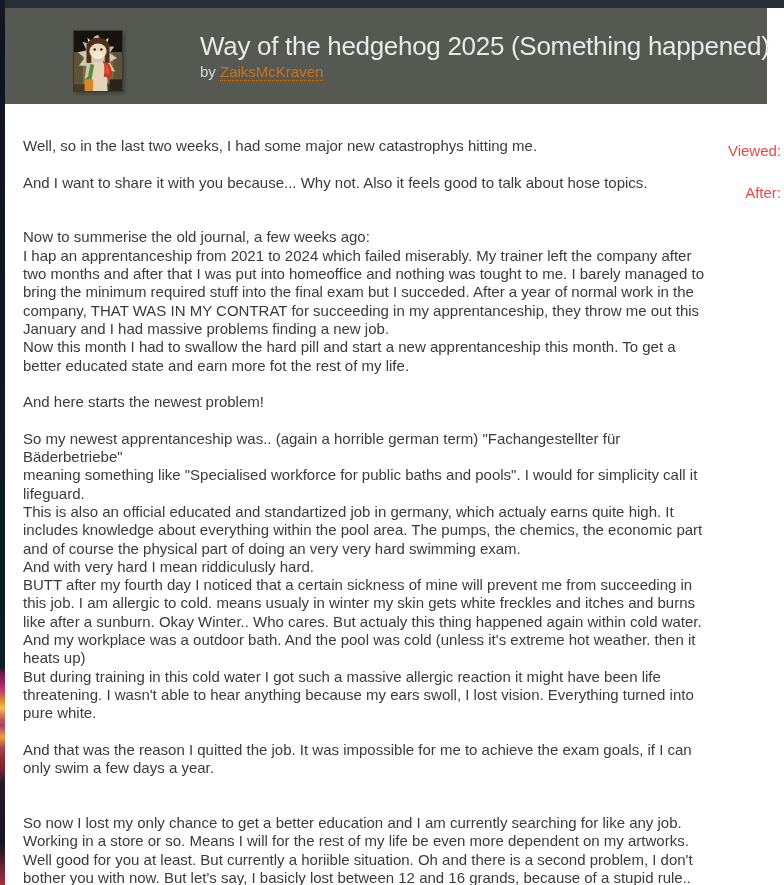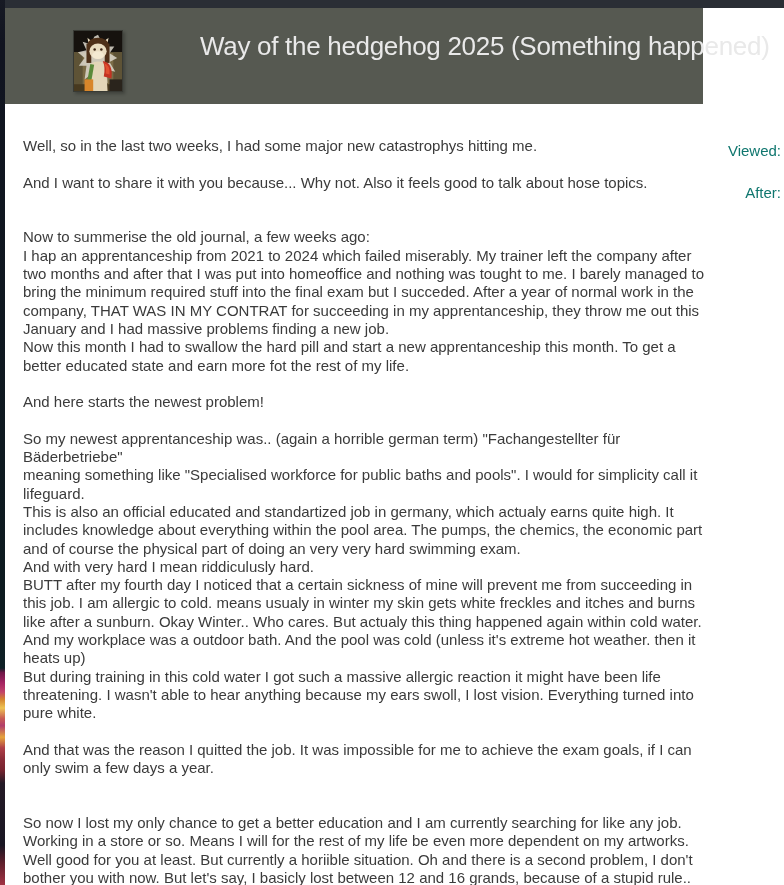--- a/index.html
+++ b/index.html
@@ -21,21 +21,21 @@
       #b04048 84.5%, #8a2c38 85.8%, #77242f 87.0%, #241a26 88.5%,
       #191623 95.5%, #5e1f2c 97.5%, #a23243 100%);
   }
 
   .top-bar {
     position: absolute; left: 5px; top: 0; width: 779px; height: 8px;
     background: #2a2e35;
   }
 
   .header {
-    position: absolute; left: 5px; top: 8px; width: 698px; height: 96px;
+    position: absolute; left: 5px; top: 8px; width: 762px; height: 96px;
     background: #565951;
   }
 
   .avatar {
     position: absolute; left: 68px; top: 22px; width: 50px; height: 62px;
     border: 1px solid rgba(0,0,0,0.35);
     box-shadow: 2px 2px 3px rgba(0,0,0,0.25);
     cursor: pointer;
   }
   .avatar svg { display: block; width: 100%; height: 100%; }
@@ -57,21 +57,21 @@
   }
 
   .journal-body {
     position: absolute; left: 18px; top: 33px; width: 694px;
     font-size: 15px; line-height: 18.3px; color: #3b3b3b;
     white-space: pre-wrap;
   }
 
   .stat-label {
     position: absolute; right: 3px; text-align: center;
-    font-size: 15px; color: #0f766e; white-space: nowrap;
+    font-size: 15px; color: #ef4444; white-space: nowrap;
   }
   .stat-viewed { top: 38px; }
   .stat-added  { top: 80px; }
 </style>
 </head>
 <body>
 
 <div class="left-strip"></div>
 <div class="top-bar"></div>
 
@@ -98,20 +98,21 @@
         <path d="M30,31 Q41,33 39,49 L31,47 Q33,38 30,31 Z" fill="#c23322"></path>
         <path d="M31,33 Q38,35 37,45 L33,44 Q34,37 31,33 Z" fill="#e05030"></path>
         <polygon points="17,34 21,35 18,52 14,51" fill="#5a8a3a"></polygon>
         <rect x="11" y="50" width="9" height="12" fill="#d8862a"></rect>
         <rect x="37" y="50" width="13" height="12" fill="#2a241c"></rect>
       </svg>
     </span>
   </div>
   <div class="title-block">
     <div class="journal-title">Way of the hedgehog 2025 (Something happened)</div>
+    <div class="byline"><span>by </span><a class="author-link">ZaiksMcKraven</a></div>
   </div>
 </div>
 
 <div class="content">
   <div class="journal-body">Well, so in the last two weeks, I had some major new catastrophys hitting me.
 
 And I want to share it with you because... Why not. Also it feels good to talk about hose topics.
 
 
 Now to summerise the old journal, a few weeks ago:

